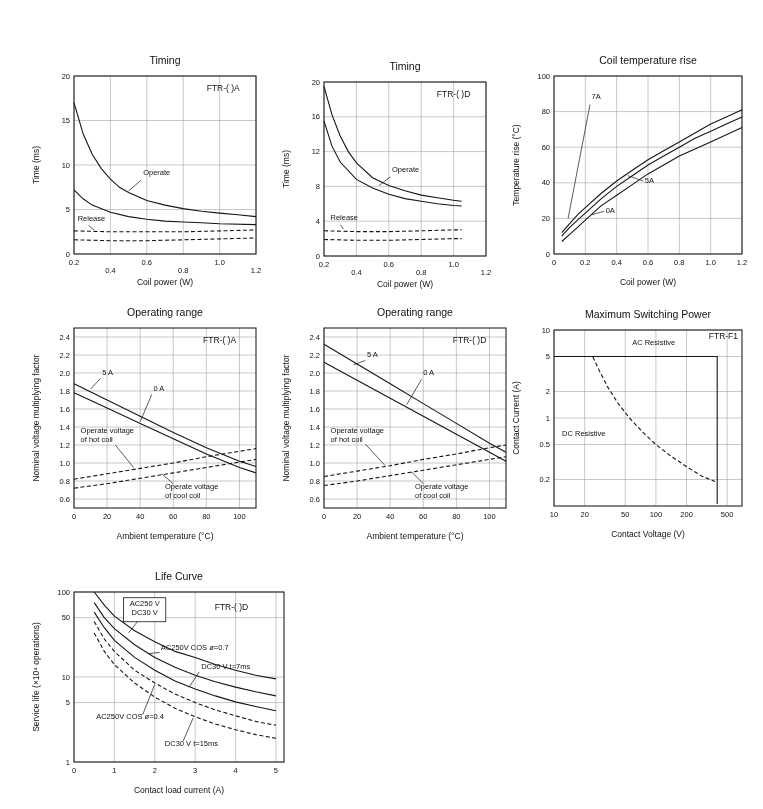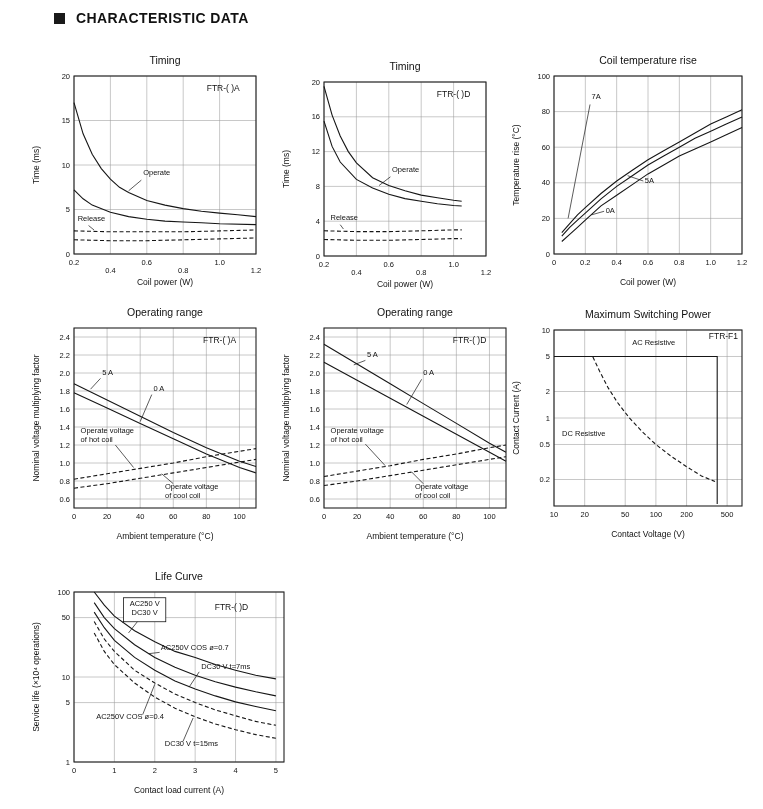--- a/index.html
+++ b/index.html
@@ -10,24 +10,20 @@
   .bullet{width:11px;height:11px;background:#1a1a1a;display:inline-block}
   .title{font-size:14px;font-weight:bold;letter-spacing:.4px;color:#111}
   .chart{position:absolute}
   svg{display:block}
   svg text{font-family:"Liberation Sans",sans-serif;fill:#111}
 </style>
 </head>
 <body>
 
 <div class="page">
-  <div class="header">
-    <span class="bullet"></span>
-    <span class="title">CHARACTERISTIC DATA</span>
-  </div>
 
   <div class="chart" style="left:28px;  top:46px;  width:240px; height:252px">
       <svg width="240" height="252">
         <line x1="46" x2="46" y1="30" y2="208" stroke="#9b9b9b" stroke-width="0.55"></line>
         <line x1="82.4" x2="82.4" y1="30" y2="208" stroke="#9b9b9b" stroke-width="0.55"></line>
         <line x1="118.8" x2="118.8" y1="30" y2="208" stroke="#9b9b9b" stroke-width="0.55"></line>
         <line x1="155.20000000000002" x2="155.20000000000002" y1="30" y2="208" stroke="#9b9b9b" stroke-width="0.55"></line>
         <line x1="191.6" x2="191.6" y1="30" y2="208" stroke="#9b9b9b" stroke-width="0.55"></line>
         <line x1="228" x2="228" y1="30" y2="208" stroke="#9b9b9b" stroke-width="0.55"></line>
         <line x1="46" x2="228" y1="208" y2="208" stroke="#9b9b9b" stroke-width="0.55"></line>

